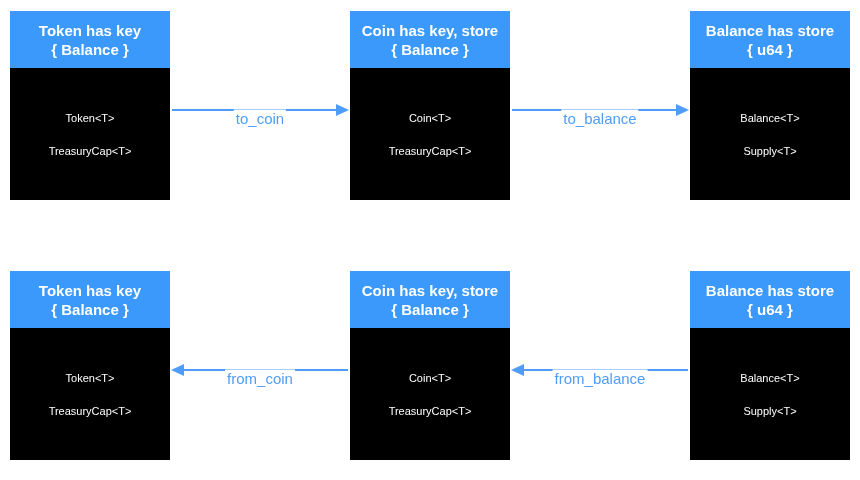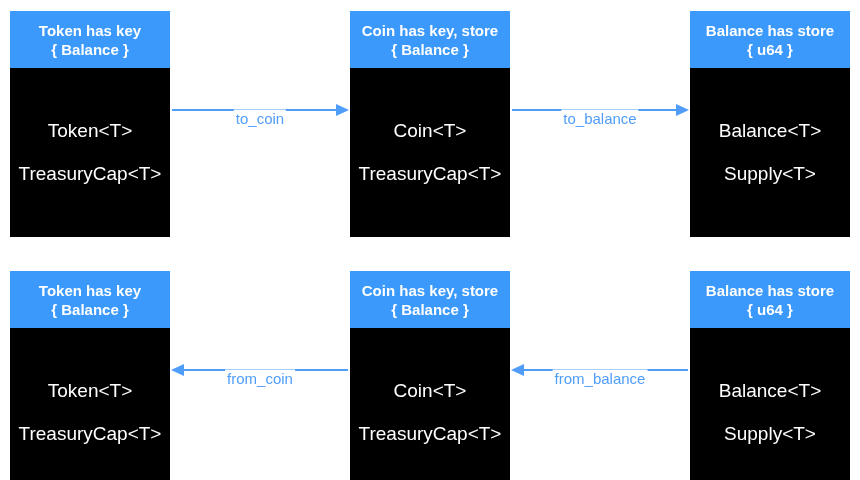--- a/index.html
+++ b/index.html
@@ -18,42 +18,42 @@
   .canvas {
     position: relative;
     width: 860px;
     height: 480px;
     background: var(--page-bg);
     overflow: hidden;
   }
   .box {
     position: absolute;
     width: 160px;
-    height: 226px;
+    height: 189px;
     display: flex;
     flex-direction: column;
   }
   .box-header {
     height: 57px;
     background: var(--blue-header);
     color: var(--text-on-dark);
     font-size: 15px;
     font-weight: 600;
     line-height: 19px;
     display: flex;
     flex-direction: column;
     align-items: center;
     justify-content: center;
     text-align: center;
   }
   .box-body {
     flex: 1;
     background: var(--box-bg);
     color: var(--text-on-dark);
-    font-size: 19px;
+    font-size: 11px;
     display: flex;
     flex-direction: column;
     align-items: center;
     justify-content: center;
     gap: 21px;
     text-align: center;
   }
   .arrow { position: absolute; height: 0; }
   .arrow-line {
     position: absolute;

